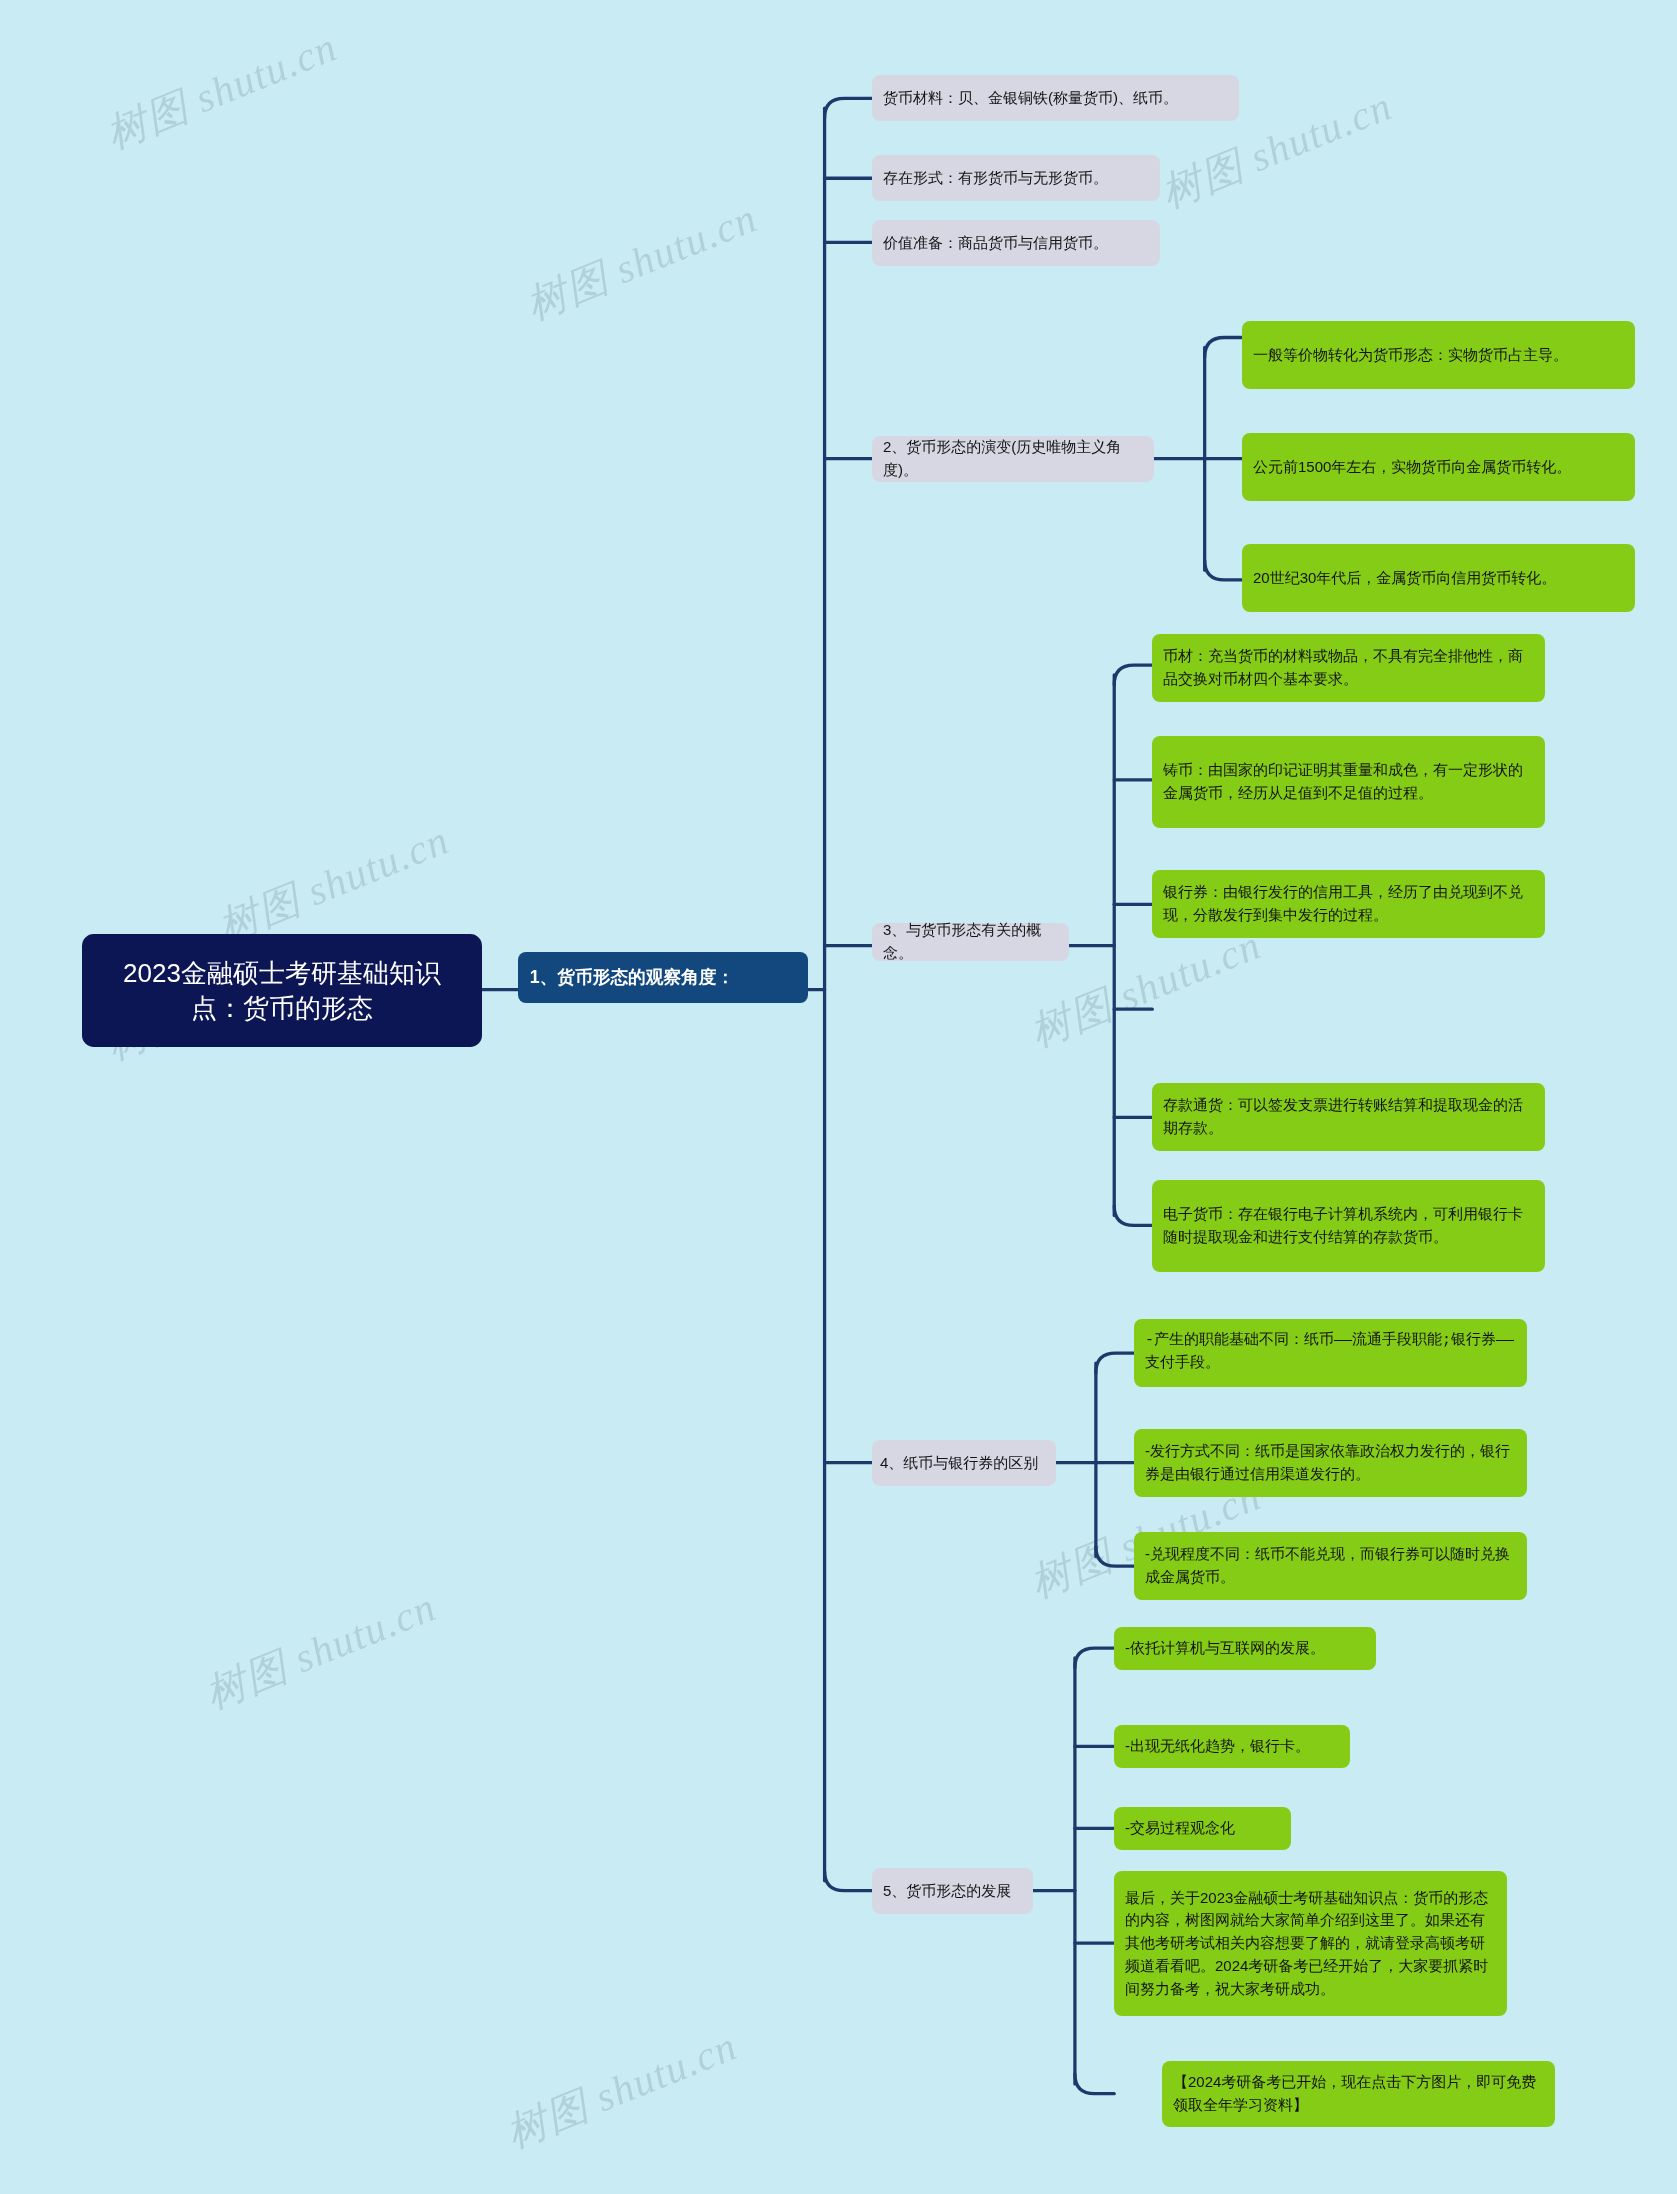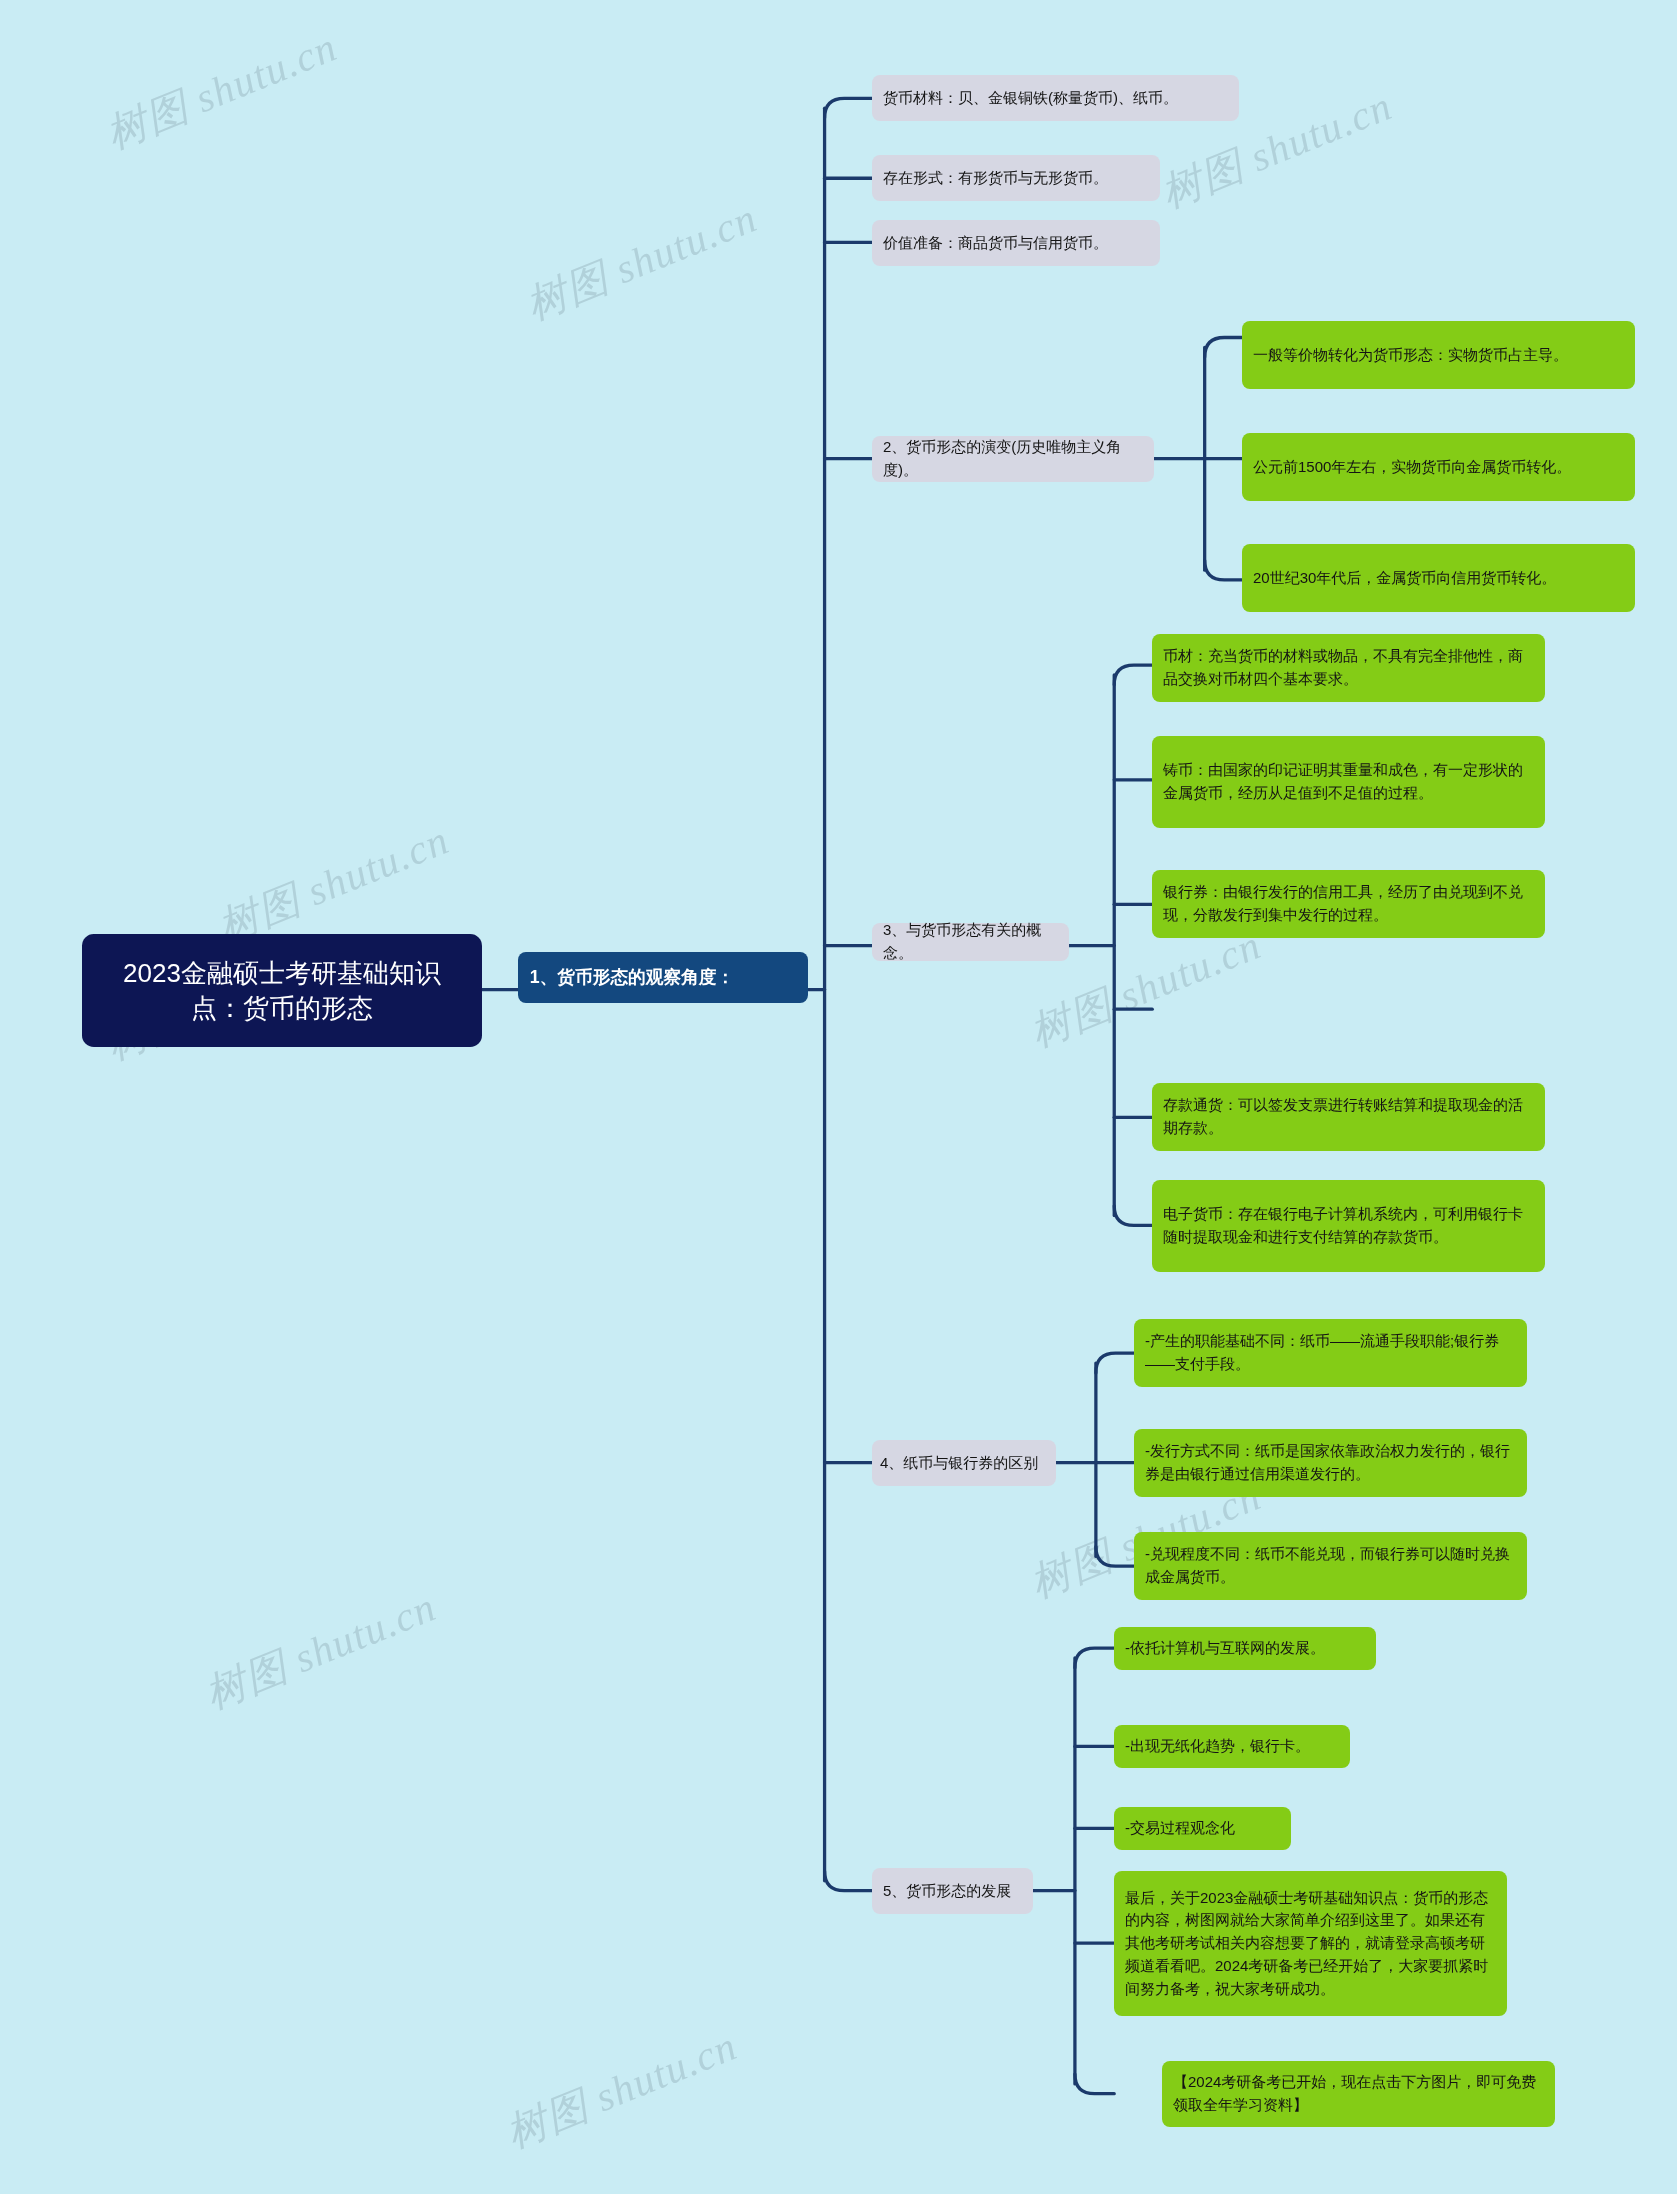--- a/index.html
+++ b/index.html
@@ -214,21 +214,21 @@
 
 
   <div class="node lvl3" style="left:1152px;top:1083px;width:393px;height:68px;">
     <span class="txt">存款通货：可以签发支票进行转账结算和提取现金的活期存款。</span>
   </div>
 
   <div class="node lvl3" style="left:1152px;top:1180px;width:393px;height:92px;">
     <span class="txt">电子货币：存在银行电子计算机系统内，可利用银行卡随时提取现金和进行支付结算的存款货币。</span>
   </div>
 
-  <div class="node lvl3" style="left:1134px;top:1319px;width:393px;height:68px;">
+  <div class="node lvl3" style="left:1134px;top:1319px;width:393px;height:68px;font-family:Liberation Mono, monospace;">
     <span class="txt">-产生的职能基础不同：纸币——流通手段职能;银行券——支付手段。</span>
   </div>
 
   <div class="node lvl3" style="left:1134px;top:1429px;width:393px;height:68px;">
     <span class="txt">-发行方式不同：纸币是国家依靠政治权力发行的，银行券是由银行通过信用渠道发行的。</span>
   </div>
 
   <div class="node lvl3" style="left:1134px;top:1532px;width:393px;height:68px;">
     <span class="txt">-兑现程度不同：纸币不能兑现，而银行券可以随时兑换成金属货币。</span>
   </div>

